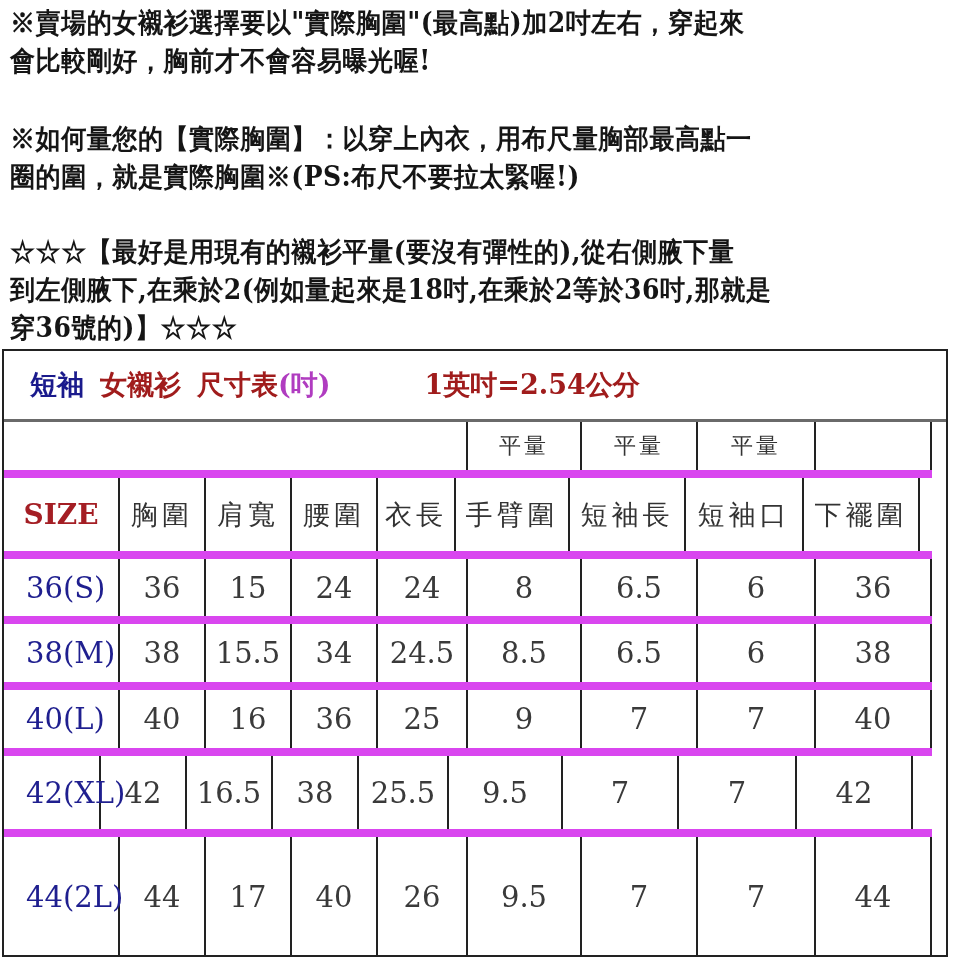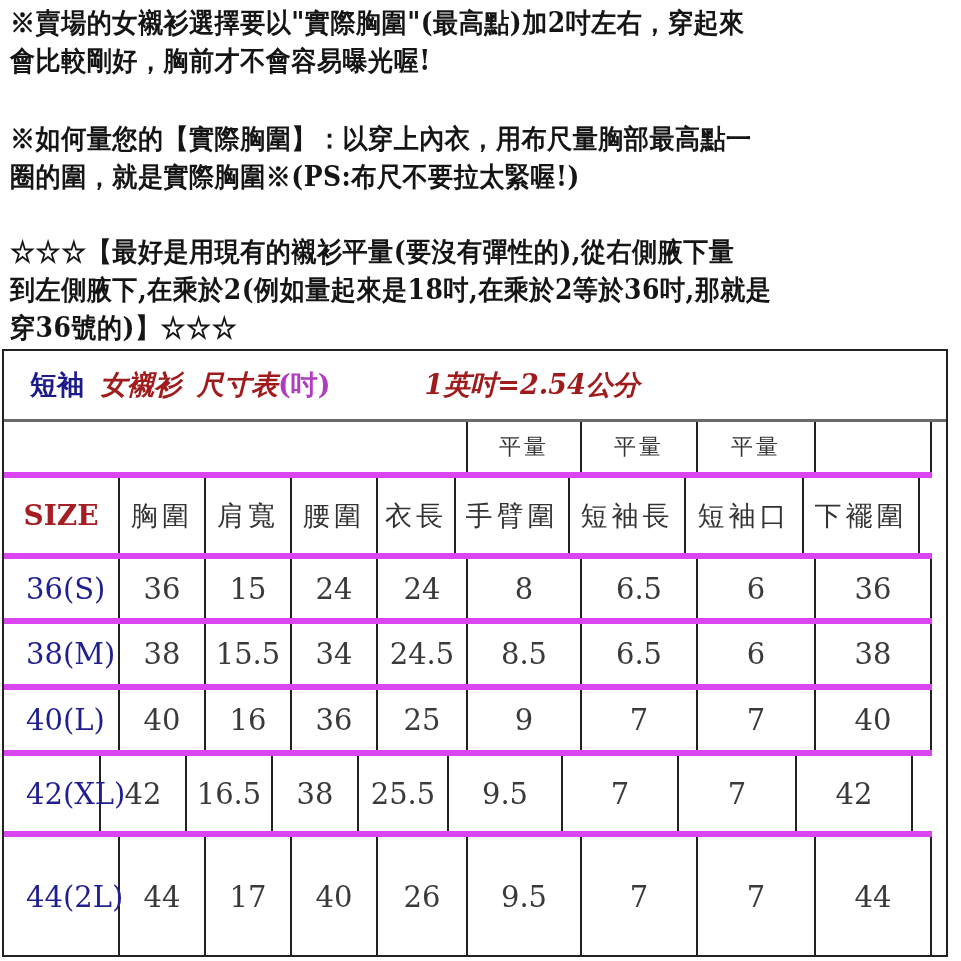--- a/index.html
+++ b/index.html
@@ -13,24 +13,24 @@
   .intro .gap2 { height: 37px; }
 
   .size-table { position: absolute; left: 2px; top: 349px; width: 946px; height: 608px;
                 border: 2px solid #222; box-sizing: border-box; }
   .title-row { position: absolute; left: 0; top: 0; right: 0; height: 71px;
                border-bottom: 3px solid #6a6a6a; box-sizing: border-box;
                display: flex; align-items: center; font-size: 27px; font-weight: bold;
                font-family: "DejaVu Serif", serif; white-space: nowrap; }
   .title-row span { display: inline-block; }
   .t-blue { color: #1a1a8c; }
-  .t-red  { color: #a01c1c; font-style: italic; }
+  .t-red  { color: #a01c1c; }
   .t-purple { color: #b03cc0; }
   .grid { position: absolute; left: 0; top: 71px; width: 928px; }
-  .row { display: flex; border-bottom: 6px solid #d946ef; box-sizing: border-box; }
+  .row { display: flex; border-bottom: 8px solid #d946ef; box-sizing: border-box; }
   .row:last-child { border-bottom: none; }
   .cell { box-sizing: border-box; border-right: 2px solid #222; display: flex;
           align-items: center; justify-content: center; font-size: 29px;
           color: #3a3a3a; font-family: "DejaVu Serif", serif; white-space: nowrap; }
   .cell.noborder { border-right: none; }
   .hdr { font-size: 27px; letter-spacing: 4px; color: #333; }
   .flat { font-size: 22px; letter-spacing: 3px; color: #333; }
   .size-label { color: #a41e24; font-weight: bold; font-size: 28px; }
   .size-val { color: #1f1f8f; font-size: 29px; font-weight: normal; justify-content: flex-start; padding-left: 22px; }
   .right-strip { position: absolute; right: 0; top: 71px; bottom: 0; width: 16px; }

